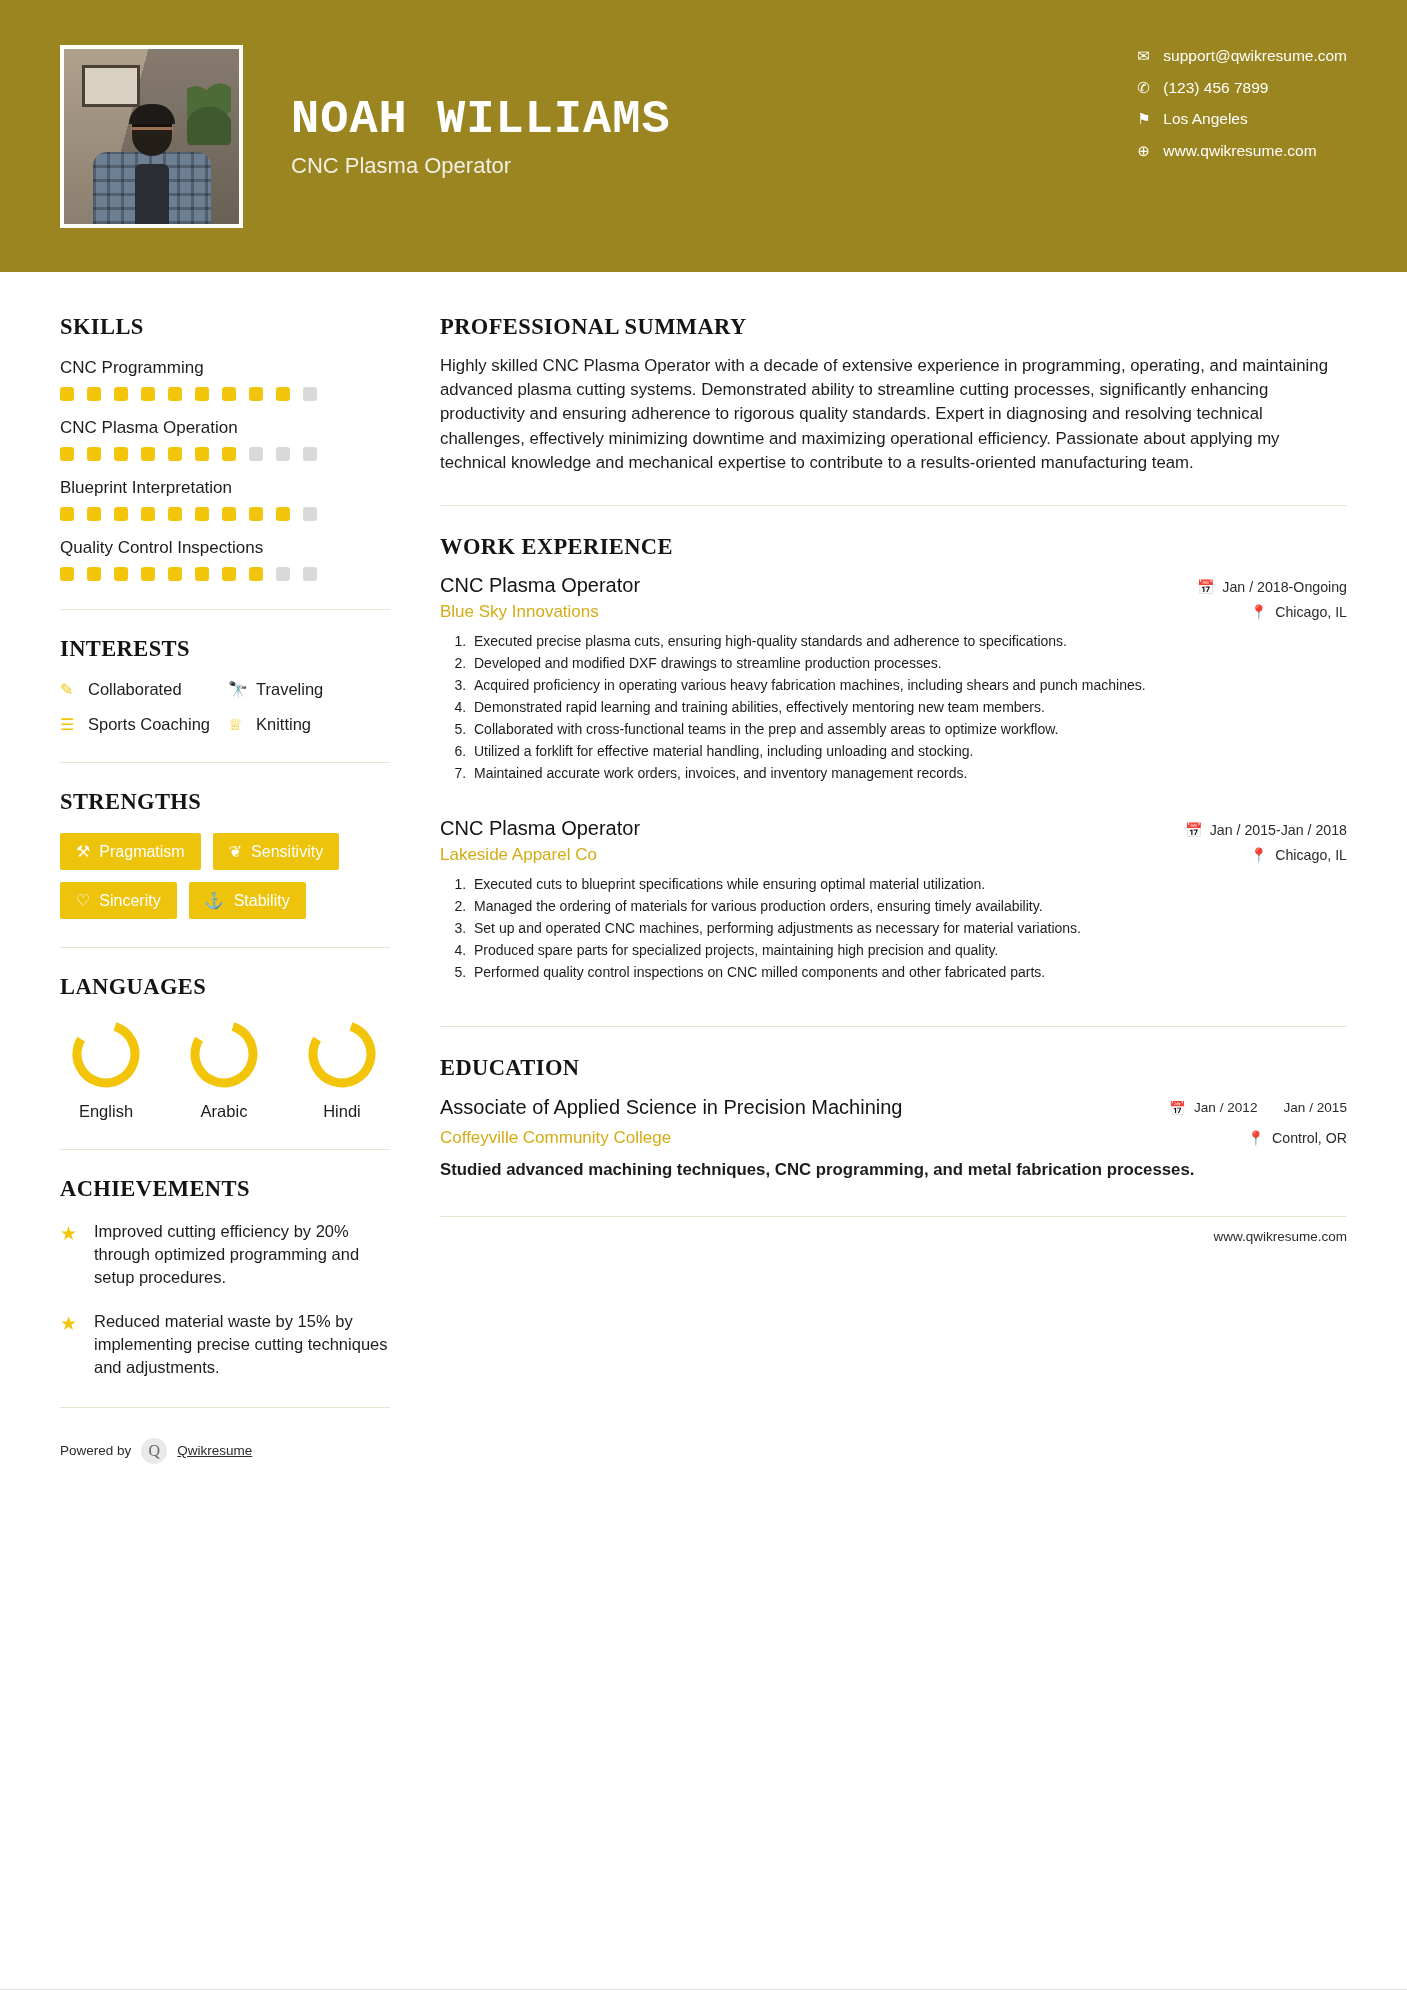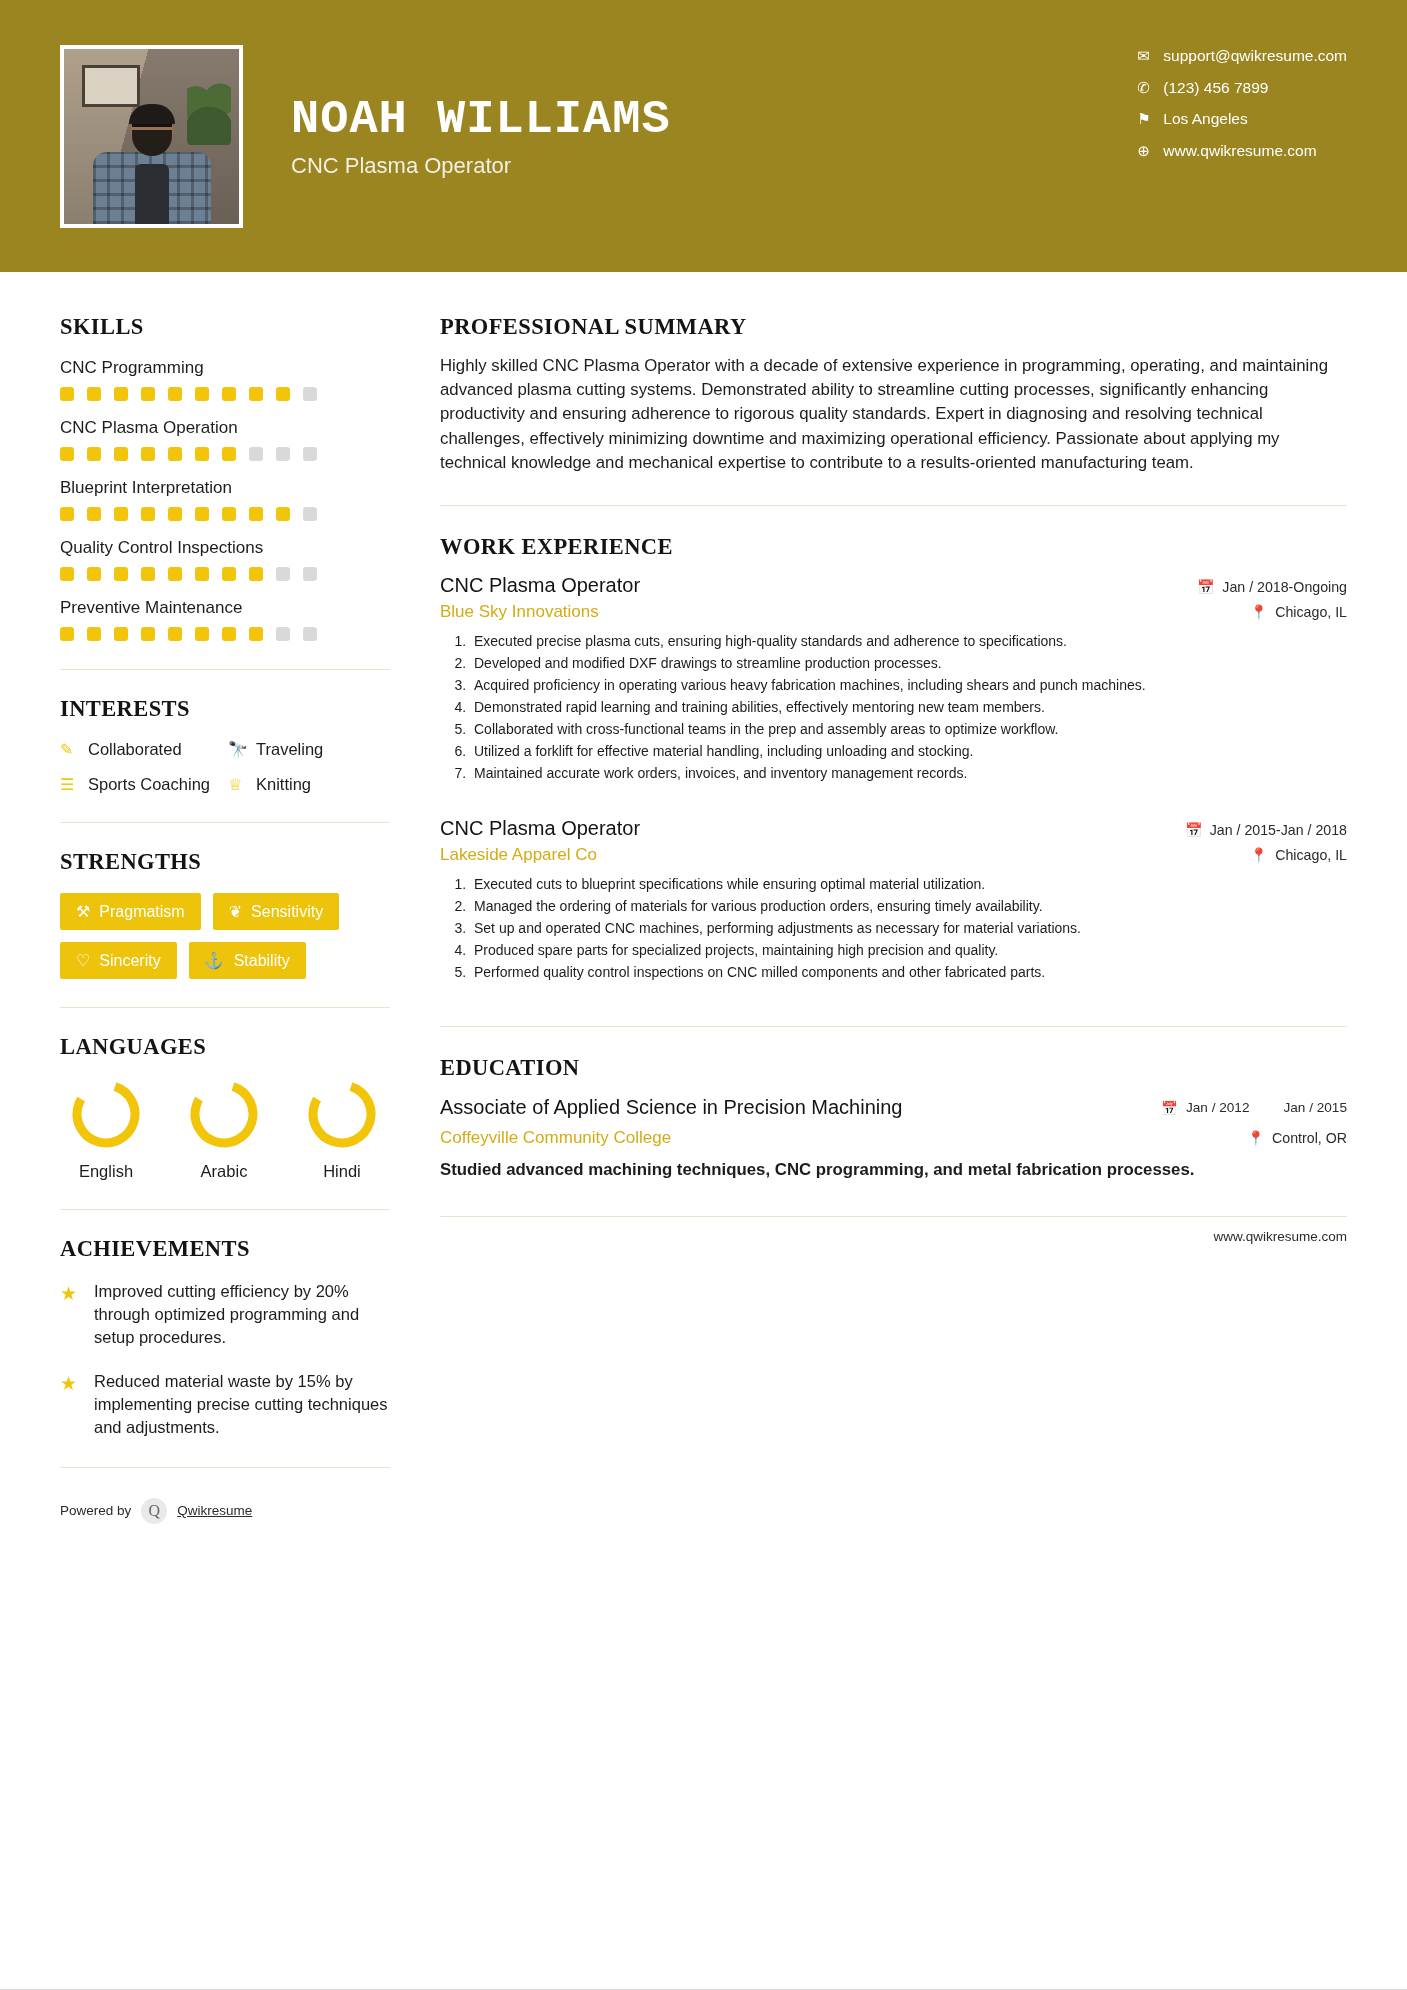--- a/index.html
+++ b/index.html
@@ -280,21 +280,21 @@
     padding-left: 4px;
   }
   .edu-head {
     display: flex; justify-content: space-between; align-items: center;
   }
   .edu-degree { font-size: 20px; color: #141414; max-width: 560px; line-height: 1.25; }
   .edu-dates {
     display: flex; align-items: center; gap: 8px;
     font-size: 13.6px; color: #2b2b2b; white-space: nowrap;
   }
-  .edu-date-block { display: flex; gap: 34px; }
+  .edu-date-block { display: flex; gap: 26px; }
   .edu-date-col { line-height: 1.2; text-align: left; }
   .edu-sub {
     display: flex; justify-content: space-between; align-items: baseline;
     margin-top: 8px;
   }
   .edu-school { font-size: 17px; color: #d3ac15; }
   .edu-desc {
     font-size: 16.8px; line-height: 1.42; color: #1d1d1d; margin-top: 10px; font-weight: bold;
   }
   .right-footer {
@@ -422,35 +422,20 @@
               <span class="dot on"></span>
               <span class="dot on"></span>
               <span class="dot on"></span>
               <span class="dot on"></span>
               <span class="dot on"></span>
               <span class="dot"></span>
               <span class="dot"></span>
           </div>
         </div>
 
-        <div>
-          <div class="skill-name">Preventive Maintenance</div>
-          <div class="dots">
-            <span class="dot on"></span>
-              <span class="dot on"></span>
-              <span class="dot on"></span>
-              <span class="dot on"></span>
-              <span class="dot on"></span>
-              <span class="dot on"></span>
-              <span class="dot on"></span>
-              <span class="dot on"></span>
-              <span class="dot"></span>
-              <span class="dot"></span>
-          </div>
-        </div>
       </div>
 
       <div class="divider"></div>
 
       <div>
         <div class="sec-title">INTERESTS</div>
         <div class="interests-grid">
           <div class="interest">
             <span class="ii">✎</span>
             <span>Collaborated</span>

